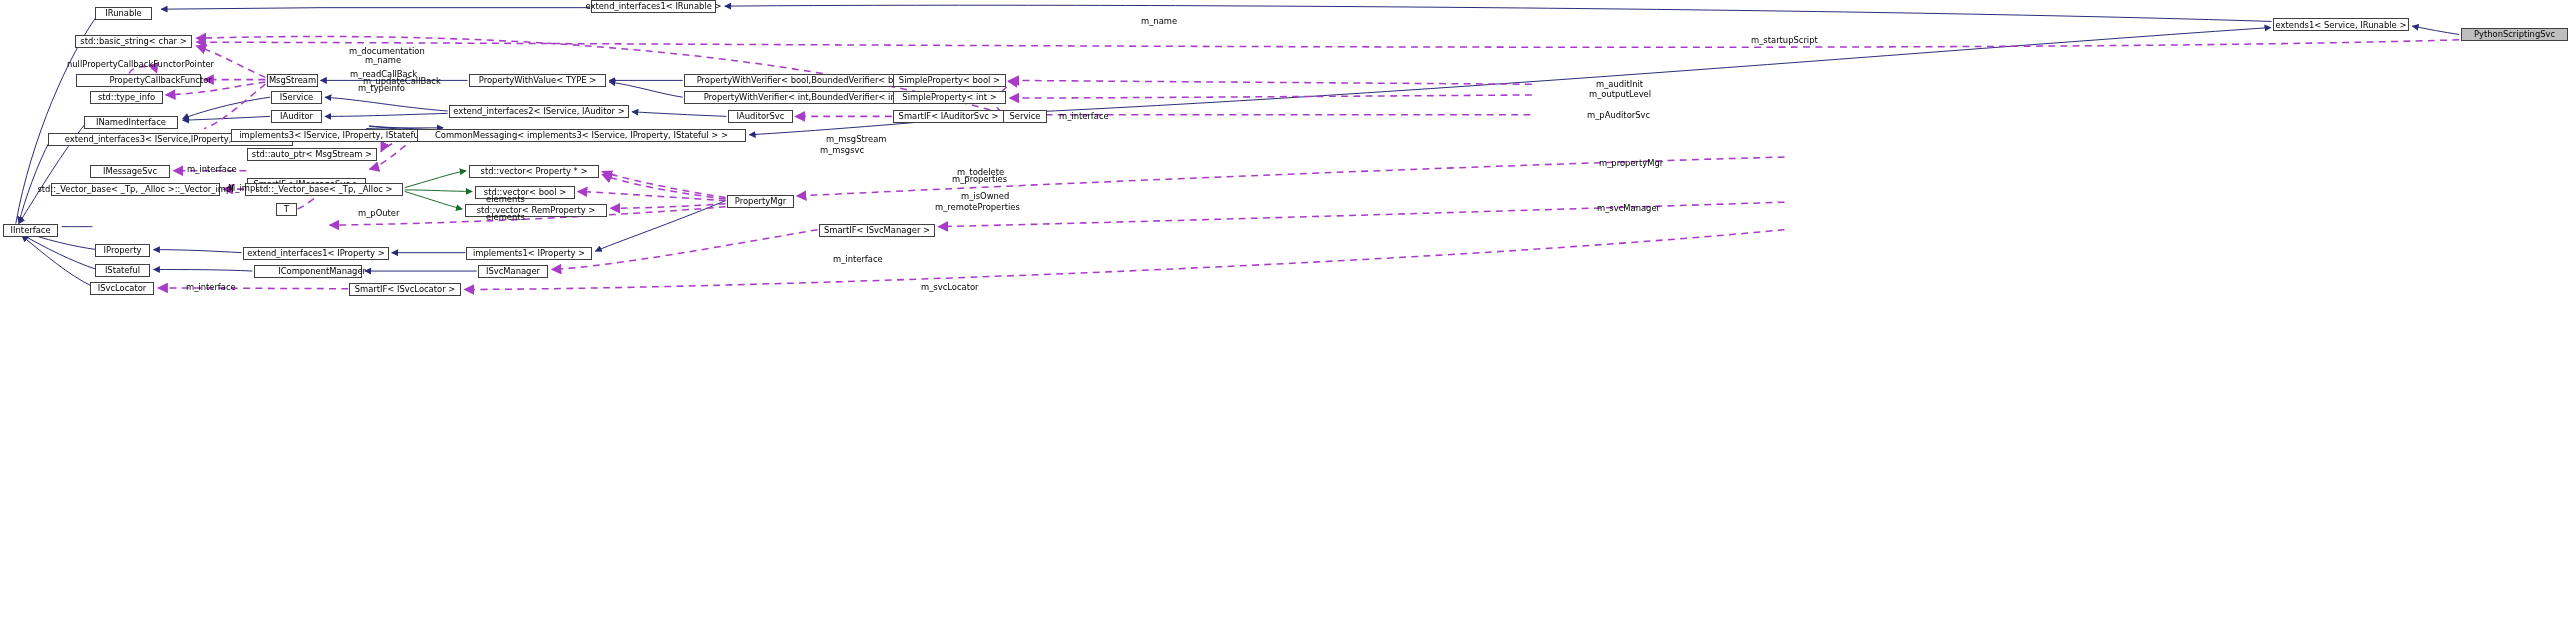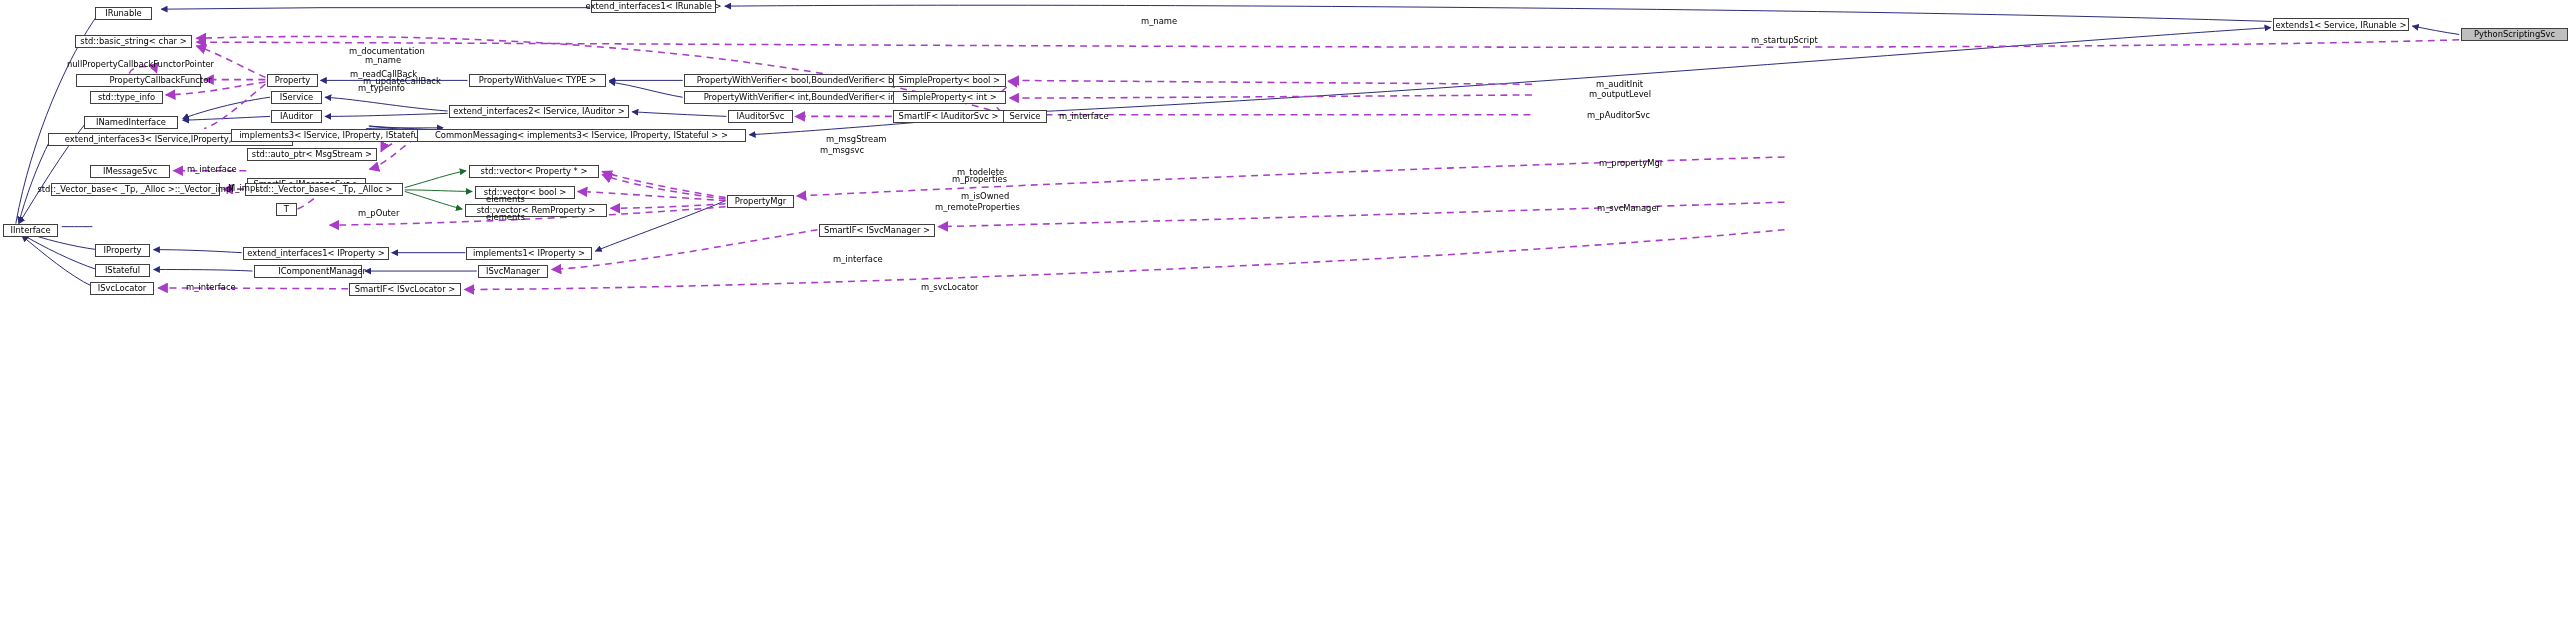--- a/index.html
+++ b/index.html
@@ -207,21 +207,21 @@
   <div class="node highlight" style="left:2461px;top:28px;width:107px;">
     <span>PythonScriptingSvc</span>
   </div>
   <div class="node" style="left:75px;top:35px;width:117px;">
     <span>std::basic_string&lt; char &gt;</span>
   </div>
   <div class="node" style="left:76px;top:74px;width:125px;padding-left:48px;">
     <span>PropertyCallbackFunctor</span>
   </div>
   <div class="node" style="left:267px;top:74px;width:51px;">
-    <span>Property</span>
+    <span>MsgStream</span>
   </div>
   <div class="node" style="left:469px;top:74px;width:137px;">
     <span>PropertyWithValue&lt; TYPE &gt;</span>
   </div>
   <div class="node" style="left:684px;top:74px;width:254px;">
     <span>PropertyWithVerifier&lt; bool,BoundedVerifier&lt; bool &gt; &gt;</span>
   </div>
   <div class="node" style="left:893px;top:74px;width:113px;">
     <span>SimpleProperty&lt; bool &gt;</span>
   </div>

